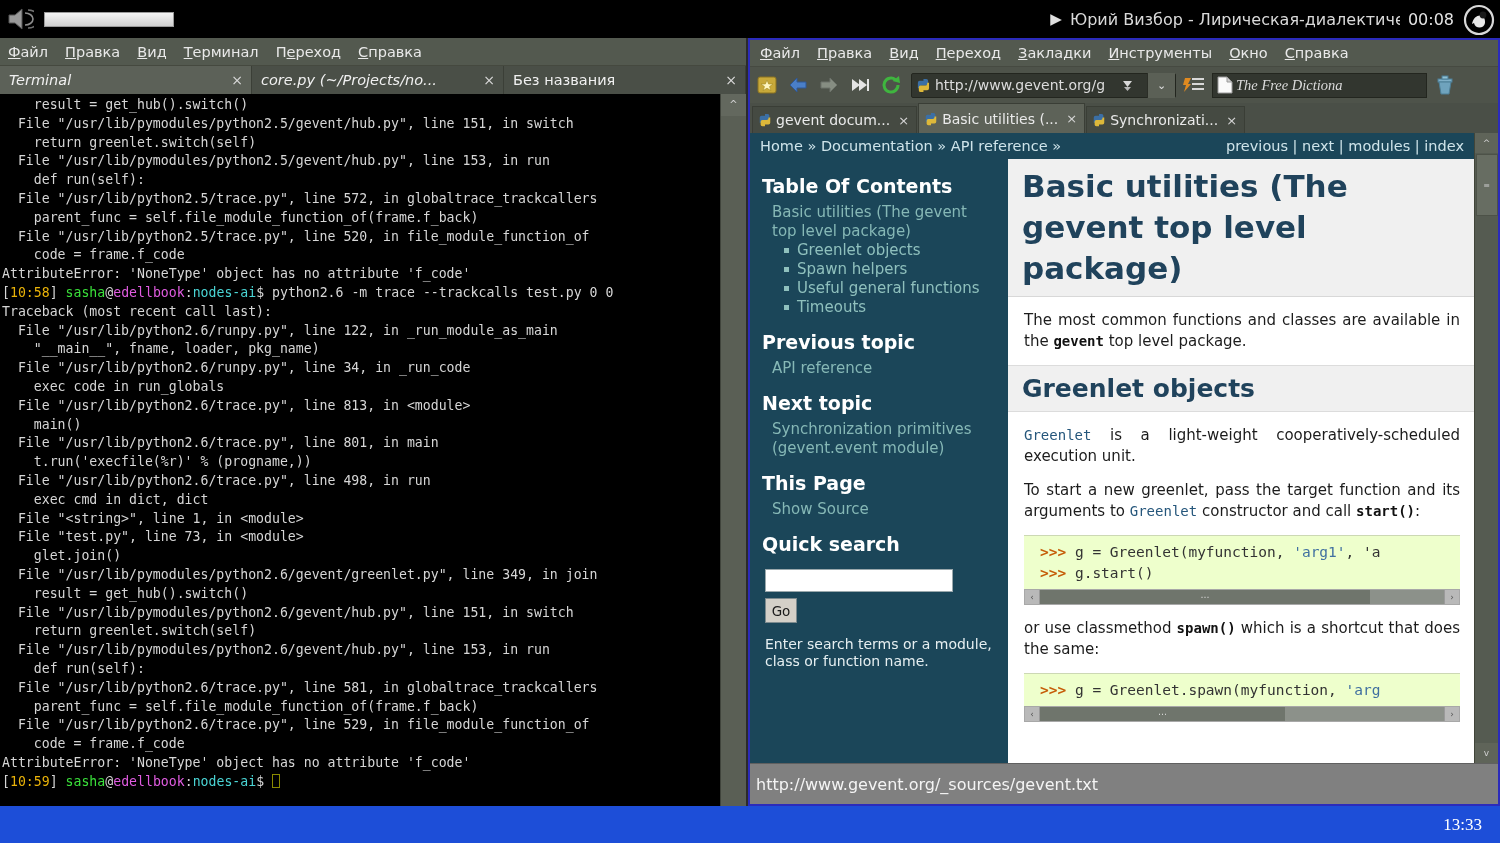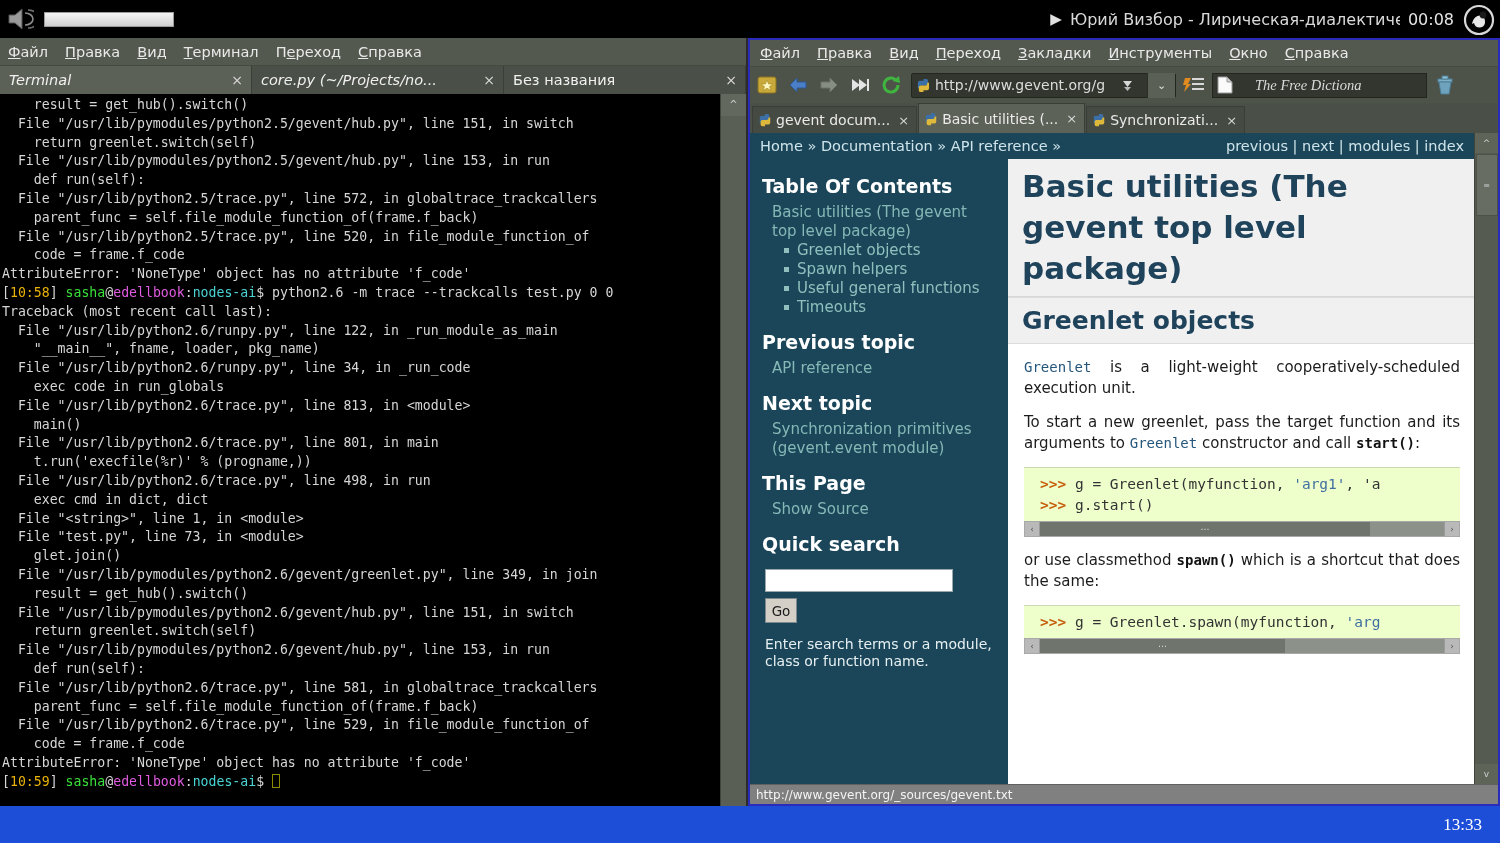--- a/index.html
+++ b/index.html
@@ -124,21 +124,21 @@
   #url-text {
     color: #dcdcdc; font-size: 14px; white-space: nowrap; overflow: hidden;
   }
   #url-go { width: 16px; height: 20px; display:flex;align-items:center;justify-content:center; }
   #url-drop {
     width: 28px; height: 25px; background: #5b6056; border-left: 1px solid #2b2e27;
     display: flex; align-items: center; justify-content: center; color: #e0e0e0; font-size: 11px;
   }
   #bm-bar {
     display: flex; align-items: center; height: 25px; background: #32362f;
-    border: 1px solid #23261f; padding: 0 4px; gap: 22px; width: 215px; overflow: hidden;
+    border: 1px solid #23261f; padding: 0 4px; gap: 3px; width: 215px; overflow: hidden;
   }
   #bm-label {
     color: #dadada; font-size: 14.5px; font-style: italic; white-space: nowrap;
     font-family: "Liberation Serif", serif;
   }
 
   #br-tabs {
     height: 30px; background: #4a4f47; display: flex; align-items: flex-end;
     padding-left: 2px; font-size: 14px;
   }
@@ -250,22 +250,22 @@
     color: #cfcfcf; font-size: 9px; display: flex; align-items: center; justify-content: center;
   }
   .vs-thumb {
     width: 22px; height: 62px; margin-top: 1px; background: #676d62;
     border: 1px solid #4d5248; color: #c9c9c9; font-size: 8px;
     display: flex; align-items: center; justify-content: center;
   }
   .vs-track { flex: 1; }
 
   #br-statusbar {
-    height: 20px; background: #808080; display: flex; align-items: center;
-    padding-left: 6px; color: #f4f4f4; font-size: 12px;
+    height: 41px; background: #808080; display: flex; align-items: center;
+    padding-left: 6px; color: #f4f4f4; font-size: 16px;
     border-top: 1px solid #606060;
   }
 
   
   #taskbar {
     position: absolute; left: 0; bottom: 0; width: 1500px; height: 37px;
     background: #1d4ed8; display: flex; align-items: center; justify-content: flex-end;
   }
   #clock {
     color: #ffffff; font-size: 17px; padding-right: 18px;
@@ -477,20 +477,23 @@
           <a class="side-link ul">Show Source</a>
 
           <h3 class="tight">Quick search</h3>
           <input id="search-box" type="text" placeholder="" style="">
           <div id="search-go">Go</div>
           <div id="search-hint">Enter search terms or a module, class or function name.</div>
         </div>
 
         <div id="doc-body">
           <h1>Basic utilities (The gevent top level package)</h1>
+          <p>
+            <span>The most common functions and classes are available in the </span><b class="strong">gevent</b><span> top level package.</span>
+          </p>
 
           <h2>Greenlet objects</h2>
 
           <p>
             <code class="lit">Greenlet</code><span> is a light-weight cooperatively-scheduled execution unit.</span>
           </p>
 
           <p>
             <span>To start a new greenlet, pass the target function and its arguments to </span><code class="lit">Greenlet</code><span> constructor and call </span><b class="strong">start()</b><span>:</span>
           </p>

